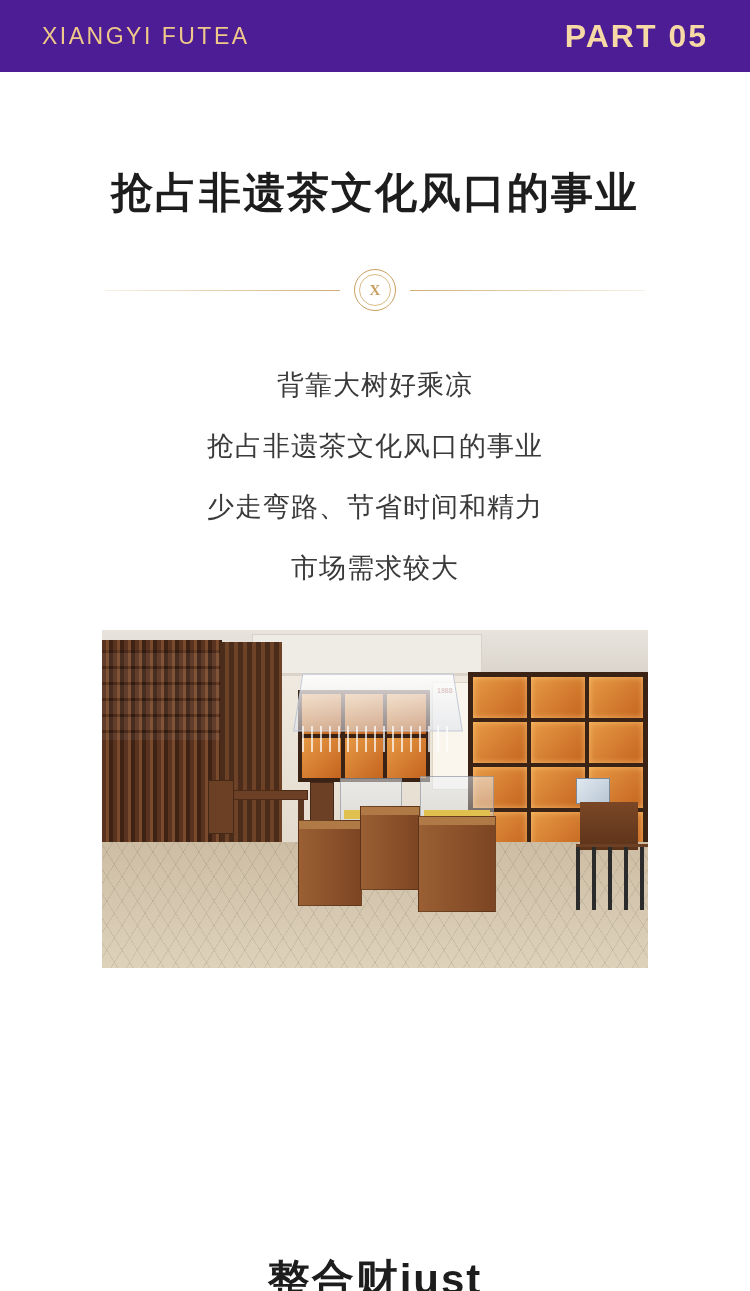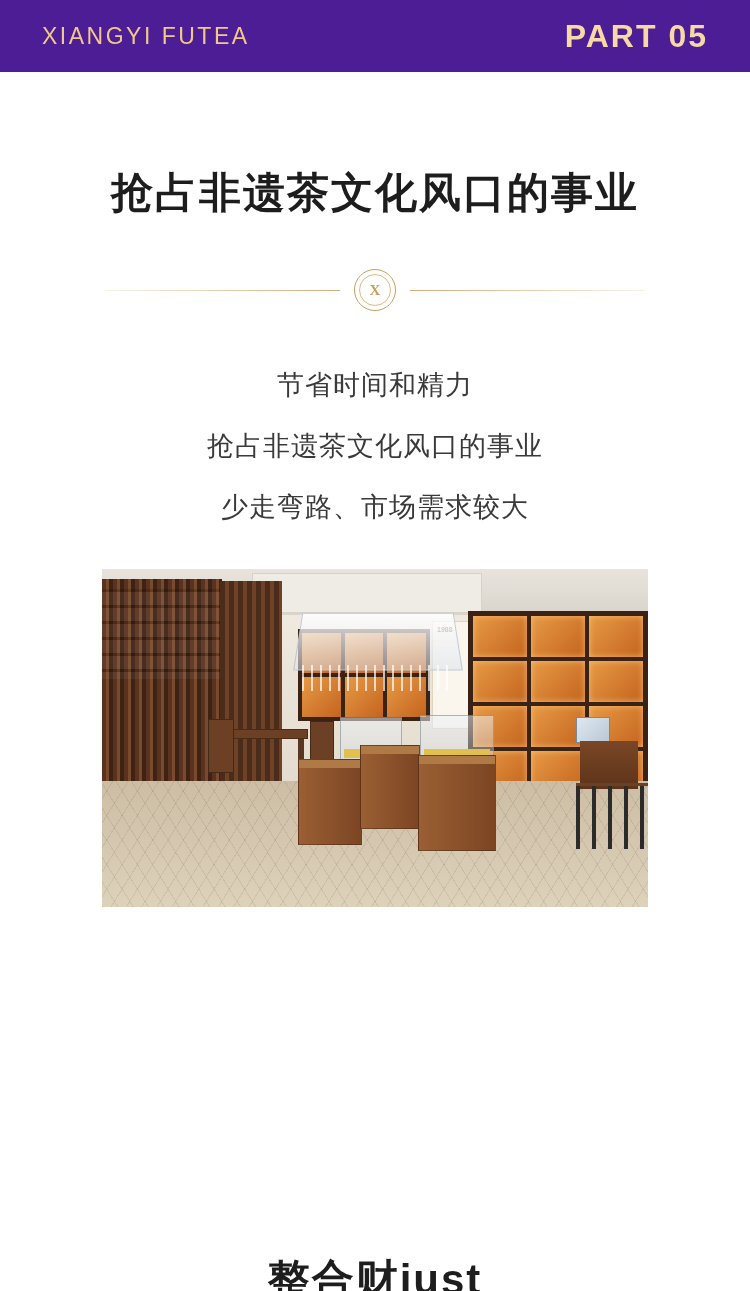--- a/index.html
+++ b/index.html
@@ -286,23 +286,24 @@
 
   <div class="divider">
     <div class="rule"></div>
     <div class="medallion">
       <div class="inner">X</div>
     </div>
     <div class="rule right"></div>
   </div>
 
   <div class="body-lines">
-    <p>节省时间和精力</p>
+    <p>背靠大树好乘凉</p>
     <p>抢占非遗茶文化风口的事业</p>
-    <p>少走弯路、市场需求较大</p>
+    <p>少走弯路、节省时间和精力</p>
+    <p>市场需求较大</p>
   </div>
 
   <div class="photo-wrap">
     <div class="photo">
       <div class="ph-ceiling">
         <div class="ph-ceiling-panel"></div>
       </div>
       <div class="ph-wall"></div>
 
       <div class="ph-lattice">

